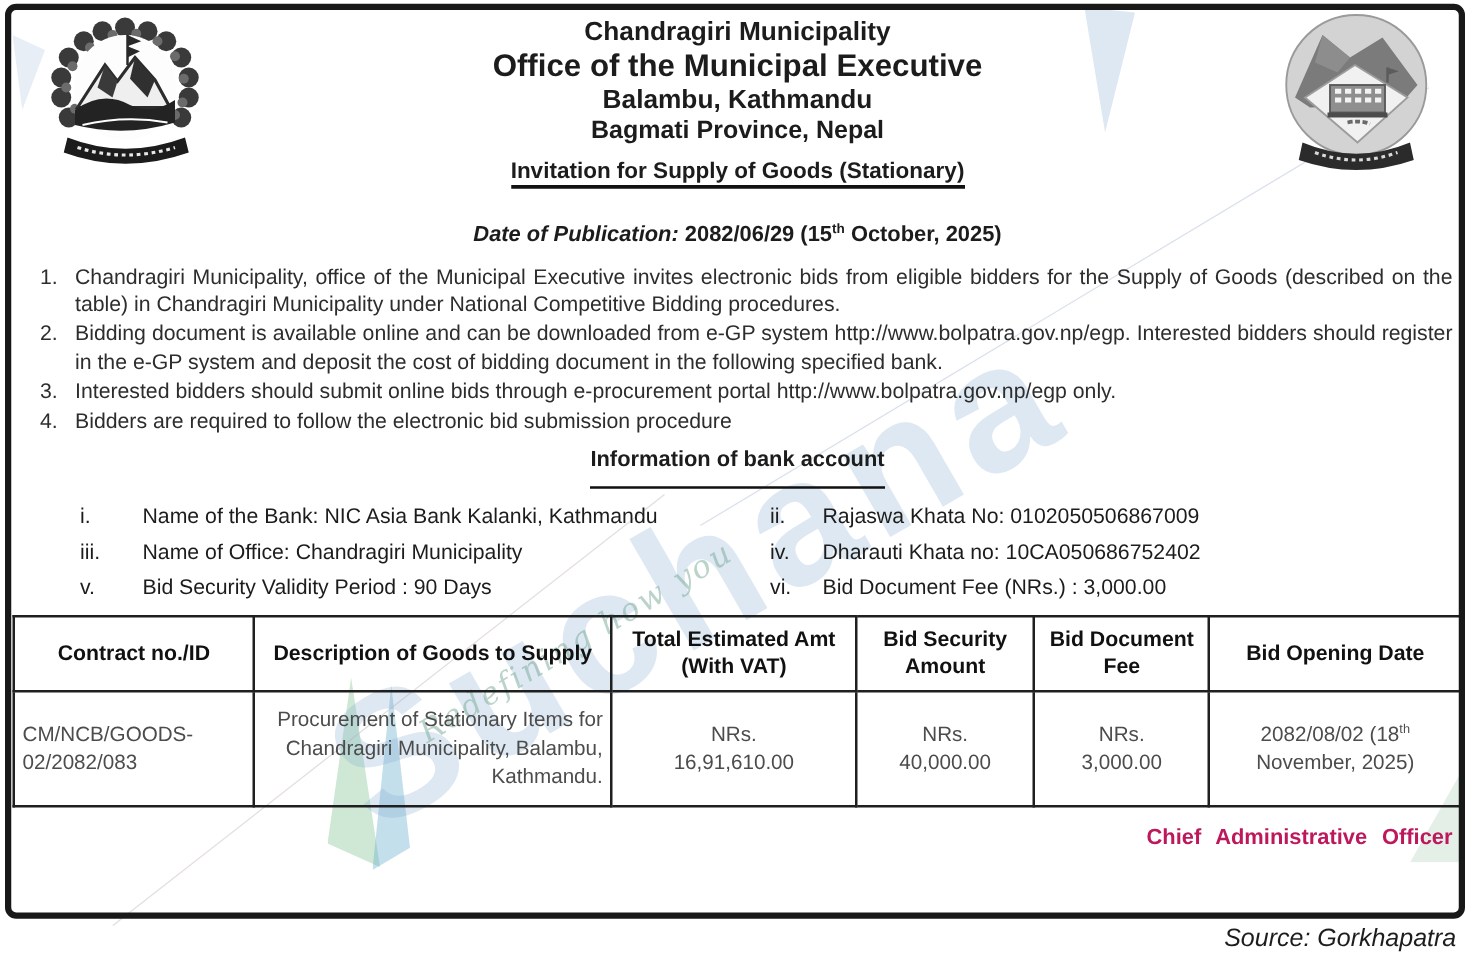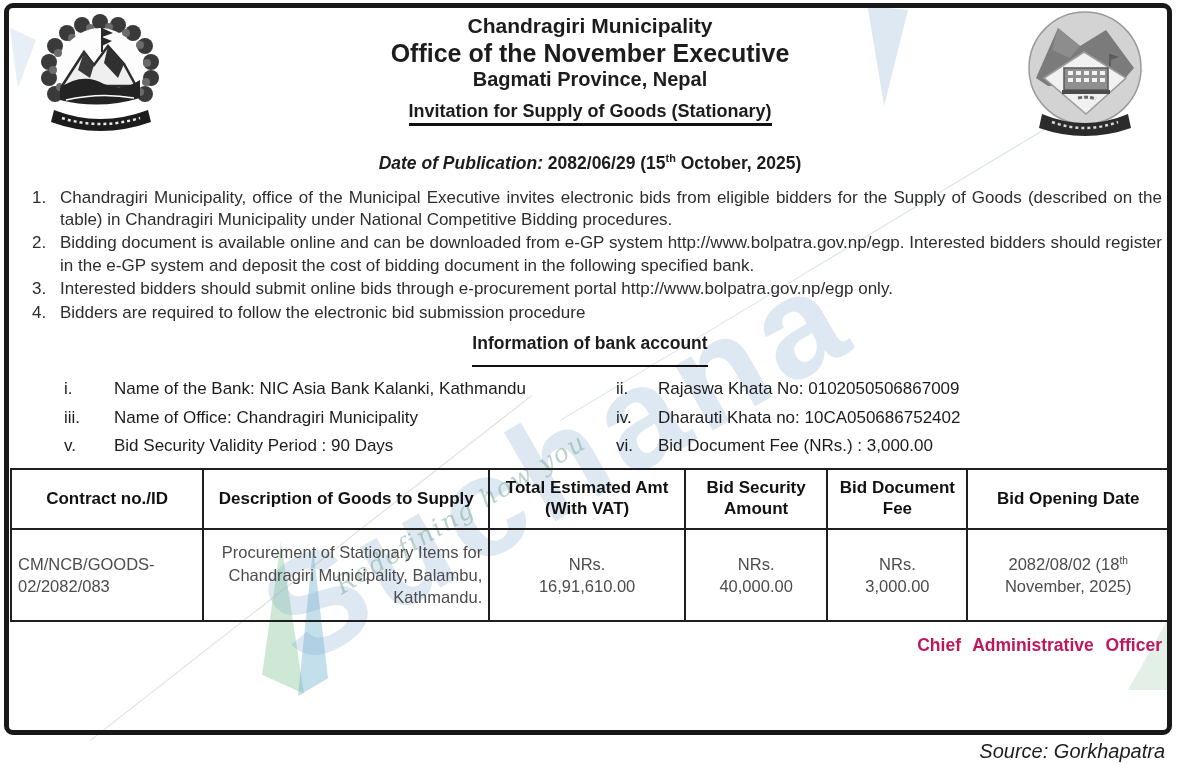--- a/index.html
+++ b/index.html
@@ -190,21 +190,22 @@
 
     <path d="M20 108 Q63 126 106 108 L109 122 Q63 138 17 122 Z" fill="#2b2b2b"></path>
     <path d="M30 116 Q63 128 96 116" stroke="#d9d9d9" stroke-width="2.5" fill="none" stroke-dasharray="3 3"></path>
   </svg>
 </div>
 
 <div class="content">
 
   <div class="masthead">
     <div class="org1">Chandragiri Municipality</div>
-    <div class="org2">Office of the November Executive</div>
+    <div class="org2">Office of the Municipal Executive</div>
+    <div class="org3">Balambu, Kathmandu</div>
     <div class="org4">Bagmati Province, Nepal</div>
     <div>
       <span class="notice-title">Invitation for Supply of Goods (Stationary)</span>
     </div>
     <div class="pub-line">
       <span class="pub-label">Date of Publication:</span><span> 2082/06/29 (15</span><span class="sup">th</span><span> October, 2025)</span>
     </div>
   </div>
 
   <div class="clauses">

